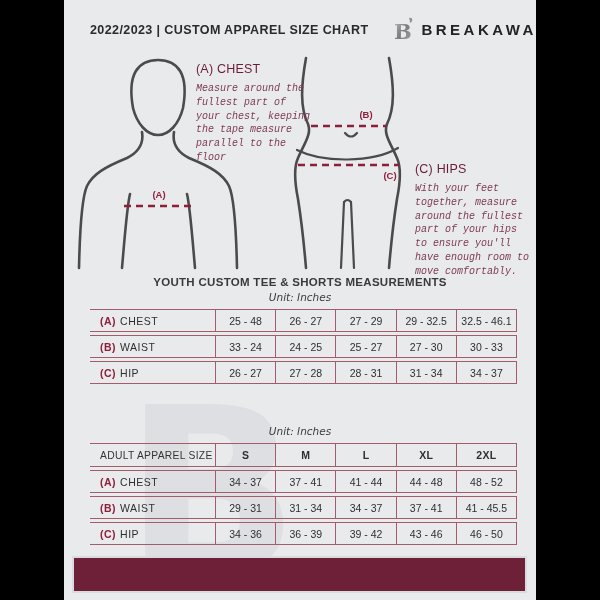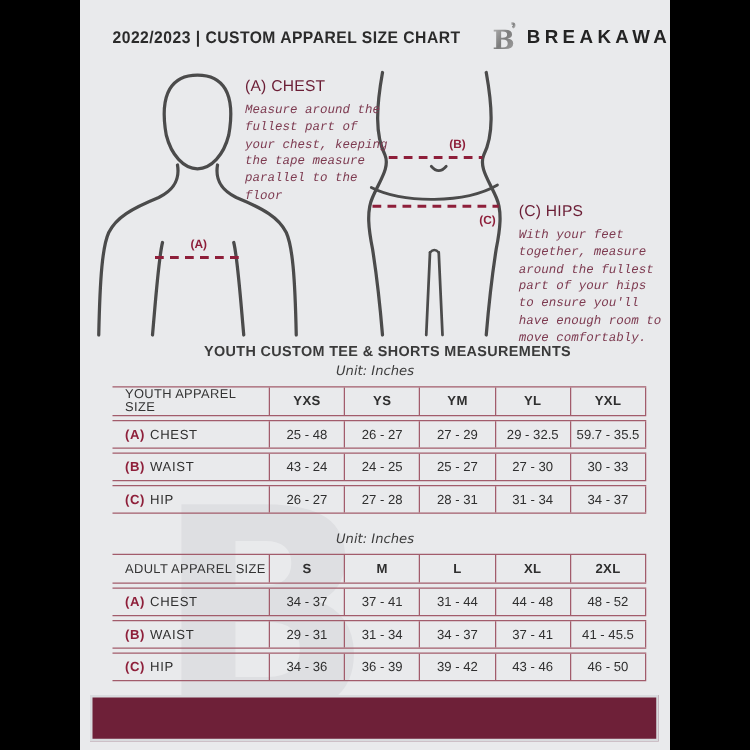--- a/index.html
+++ b/index.html
@@ -25,21 +25,21 @@
   .mblock{position:absolute;z-index:2;}
   .mblock.chest{left:132px;top:62px;width:120px;}
   .mblock.waist{left:351px;top:62px;width:116px;}
   .mblock.hips{left:351px;top:162px;width:120px;}
   svg.figure{position:absolute;z-index:1;}
   svg.torso{left:11px;top:56px;}
   svg.lower{left:221px;top:56px;}
 
   
   .section-title{position:absolute;left:0;width:472px;text-align:center;z-index:2;
-                 font-weight:bold;font-size:11.5px;color:#3a3a3a;letter-spacing:.3px;padding-left:10px;}
+                 font-weight:bold;font-size:11.5px;color:#3a3a3a;letter-spacing:.3px;}
   .section-unit{position:absolute;left:0;width:472px;text-align:center;z-index:2;
                 font-style:italic;font-size:10.5px;color:#3c3c3c;font-family:"DejaVu Sans",sans-serif;}
 
   
   .size-table{position:absolute;left:26px;width:427px;display:flex;flex-direction:column;gap:3px;z-index:2;}
   .trow{display:grid;grid-template-columns:126px repeat(5,1fr);
         border-top:1.2px solid #a25c6b;border-bottom:1.2px solid #a25c6b;}
   .tcell{border-right:1.2px solid #a25c6b;display:flex;align-items:center;justify-content:center;
          font-size:10.5px;color:#2f2f2f;height:21px;}
   .trow.head .tcell{height:22px;font-weight:bold;letter-spacing:.3px;}
@@ -117,45 +117,37 @@
   <div class="mblock hips">
     <div class="mheading">(C) HIPS</div>
     <div class="mbody">With your feet together, measure around the fullest part of your hips to ensure you'll
 have enough room to move comfortably.</div>
   </div>
 
   <div class="section-title" style="top:276px">YOUTH CUSTOM TEE &amp; SHORTS MEASUREMENTS</div>
   <div class="section-unit" style="top:291px">Unit: Inches</div>
 
   <div class="size-table" style="top:309px">
-    <div class="trow head">
-      <div class="tcell lbl">YOUTH APPAREL SIZE</div>
-      <div class="tcell">YXS</div>
-      <div class="tcell">YS</div>
-      <div class="tcell">YM</div>
-      <div class="tcell">YL</div>
-      <div class="tcell">YXL</div>
-    </div>
     <div class="trow">
       <div class="tcell lbl">
         <span class="pfx">(A)</span>
         <span>CHEST</span>
       </div>
       <div class="tcell">25 - 48</div>
       <div class="tcell">26 - 27</div>
       <div class="tcell">27 - 29</div>
       <div class="tcell">29 - 32.5</div>
-      <div class="tcell">59.7 - 35.5</div>
+      <div class="tcell">32.5 - 46.1</div>
     </div>
     <div class="trow">
       <div class="tcell lbl">
         <span class="pfx">(B)</span>
         <span>WAIST</span>
       </div>
-      <div class="tcell">43 - 24</div>
+      <div class="tcell">33 - 24</div>
       <div class="tcell">24 - 25</div>
       <div class="tcell">25 - 27</div>
       <div class="tcell">27 - 30</div>
       <div class="tcell">30 - 33</div>
     </div>
     <div class="trow">
       <div class="tcell lbl">
         <span class="pfx">(C)</span>
         <span>HIP</span>
       </div>
@@ -178,21 +170,21 @@
       <div class="tcell">XL</div>
       <div class="tcell">2XL</div>
     </div>
     <div class="trow">
       <div class="tcell lbl">
         <span class="pfx">(A)</span>
         <span>CHEST</span>
       </div>
       <div class="tcell">34 - 37</div>
       <div class="tcell">37 - 41</div>
-      <div class="tcell">31 - 44</div>
+      <div class="tcell">41 - 44</div>
       <div class="tcell">44 - 48</div>
       <div class="tcell">48 - 52</div>
     </div>
     <div class="trow">
       <div class="tcell lbl">
         <span class="pfx">(B)</span>
         <span>WAIST</span>
       </div>
       <div class="tcell">29 - 31</div>
       <div class="tcell">31 - 34</div>

